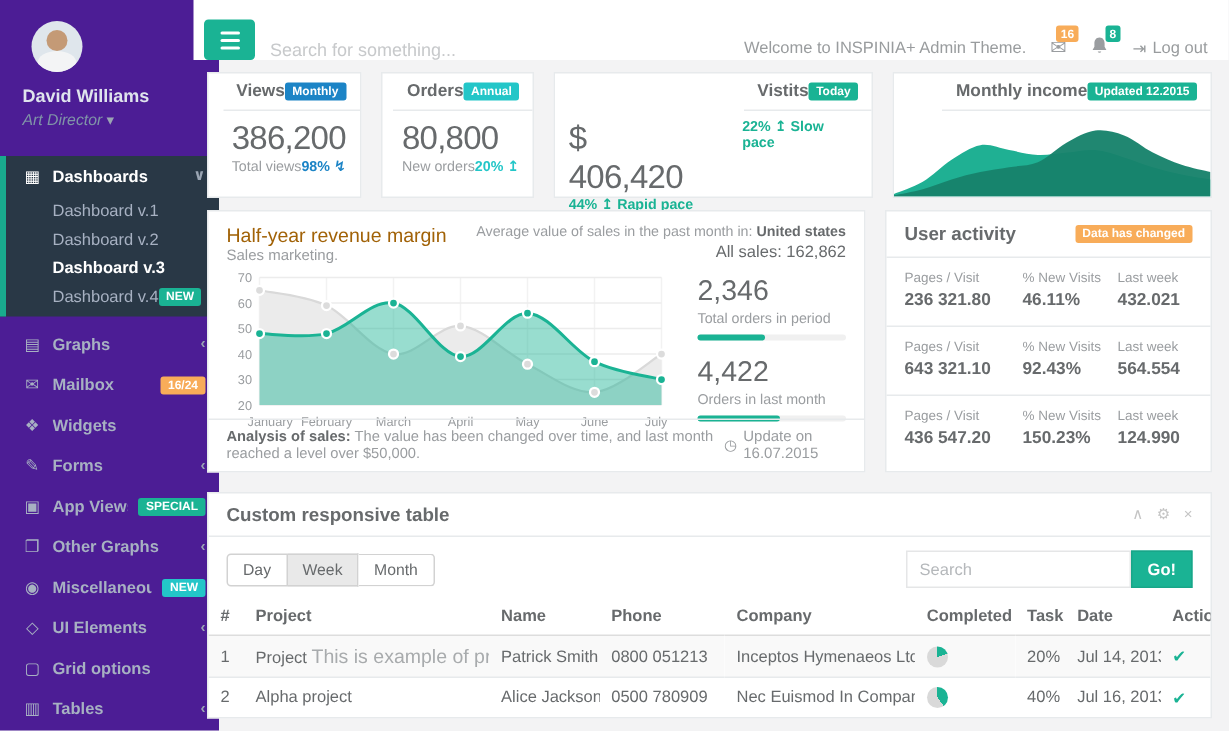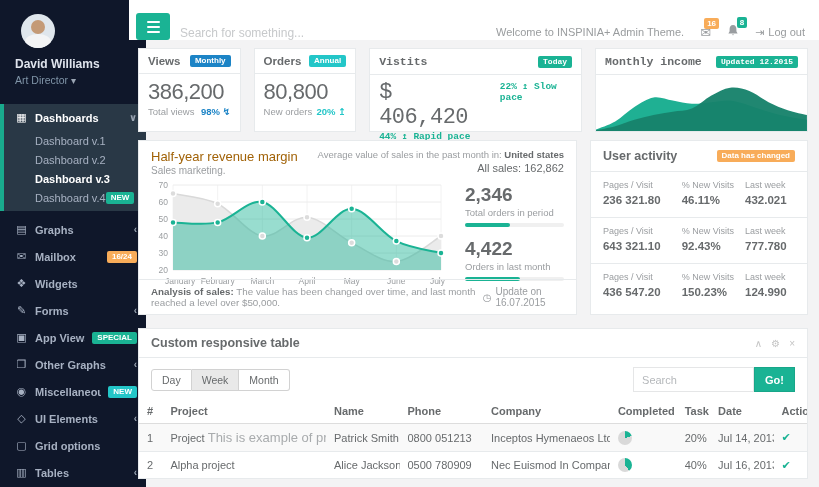--- a/index.html
+++ b/index.html
@@ -1,26 +1,26 @@
 <!DOCTYPE html>
 <html><head>
 <meta charset="utf-8">
 <style>
   * { margin:0; padding:0; box-sizing:border-box; }
   html,body { width:819px; height:487px; overflow:hidden; background:#f3f3f4;
     font-family:"Liberation Sans","DejaVu Sans",sans-serif; font-size:12px; color:#676a6c; }
 
   
-  .sidebar { position:absolute; left:0; top:0; bottom:0; width:146px; background:#0f172a; }
+  .sidebar { position:absolute; left:0; top:0; bottom:0; width:146px; background:#4c1d95; }
   .profile { padding:12px 0 8px 15px; }
   .avatar { width:34px; height:34px; border-radius:50%; background:#dfe6ec; position:relative; overflow:hidden; margin:2px 0 9px 6px; }
   .avatar .head { position:absolute; left:10px; top:6px; width:14px; height:14px; border-radius:50%; background:#c49a76; }
   .avatar .body { position:absolute; left:4px; top:20px; width:26px; height:16px; border-radius:50% 50% 0 0; background:#f3f4f5; }
   .p-name { color:#dfe4ed; font-weight:700; font-size:12px; }
-  .p-role { color:#8095a8; font-size:10.5px; margin-top:3px; cursor:pointer; }
+  .p-role { color:#8095a8; font-size:10.5px; margin-top:3px; cursor:pointer;font-style:italic; }
   .nav { margin-top:10px; }
   .nav-item { height:27px; display:flex; align-items:center; gap:7px; padding:0 9px 0 15px;
     font-size:11px; font-weight:600; color:#a7b1c2; cursor:pointer; white-space:nowrap; }
   .nav-item .mi { width:13px; font-size:11px; text-align:center; flex:none; }
   .nav-item .lbl { flex:1; overflow:hidden; }
   .chev { color:#9aa5b3; font-size:10px; }
   .active-block { background:#293846; border-left:4px solid #19aa8d; }
   .active-block .nav-item { padding-left:11px; color:#ffffff; }
   .sub-item { height:19px; display:flex; align-items:center; padding:0 9px 0 31px; font-size:11px; color:#a7b1c2; cursor:pointer; }
   .sub-item.active { color:#fff; font-weight:700; }
@@ -39,22 +39,22 @@
   .header-right { display:flex; align-items:center; gap:16px; padding-right:14px; font-size:11px; color:#999c9e; }
   .icon-wrap { position:relative; cursor:pointer; font-size:13px; color:#9a9da0; }
   .mini-badge { position:absolute; top:-7px; right:-8px; font-size:8px; color:#fff; border-radius:2px; padding:1px 3px; font-weight:700; }
   .logout { display:flex; align-items:center; gap:4px; cursor:pointer; }
 
   
   .content { position:absolute; left:127px; top:40px; right:0; bottom:0; padding:8px 11px; display:flex; flex-direction:column; }
   .panel { background:#fff; border:1px solid #e7eaec; }
 
   .row1 { display:flex; gap:13px; height:84px; margin-bottom:8px; }
-  .card { display:flex; flex-direction:column; }
-  .c1,.c2 { flex:103; } .c3,.c4 { flex:216;font-family:Liberation Mono, monospace; }
+  .card { display:flex; flex-direction:column;align-items:flex-end; }
+  .c1,.c2 { flex:103; } .c3,.c4 { flex:216; }
   .card-title { display:flex; justify-content:space-between; align-items:center; padding:6px 9px; border-bottom:1px solid #e7eaec; }
   .card-title h5 { font-size:11.5px; font-weight:700; color:#676a6c; }
   .card-body { padding:5px 9px 4px; flex:1; }
   .big { font-size:22px; font-weight:200; color:#676a6c; letter-spacing:-0.5px; }
   .card-foot { display:flex; justify-content:space-between; font-size:9.5px; color:#9a9da0; margin-top:1px; }
   .chg-blue { color:#1c84c6; font-weight:700; } .chg-cyan { color:#23c6c8; font-weight:700; }
   .chg-green { color:#1ab394; font-weight:700; font-size:9.5px; }
   .visits-body { display:flex; gap:24px; }
   .income-chart { flex:1; min-height:0; }
   .income-chart svg { display:block; }
@@ -64,21 +64,21 @@
   .act { flex:220; display:flex; flex-direction:column; }
   .rev-head { display:flex; justify-content:space-between; padding:8px 12px 0; }
   .rev-title { font-size:13px; font-weight:400; color:#a16207; }
   .rev-sub { font-size:10px; color:#9a9da0; margin-top:1px; }
   .rev-note { text-align:right; font-size:9.5px; color:#9a9da0; }
   .rev-note b { color:#676a6c; }
   .rev-sales { font-size:11px; color:#676a6c; margin-top:2px; text-align:right; }
   .rev-body { flex:1; display:flex; padding:2px 12px 0 8px; min-height:0; }
   .rev-chart { width:302px; height:116px; }
   .rev-stats { flex:1; padding:6px 0 0 16px; }
-  .rs-val { font-size:19px; font-weight:700; color:#676a6c; }
+  .rs-val { font-size:19px; font-weight:400; color:#676a6c; }
   .rs-lbl { font-size:9.5px; color:#9a9da0; margin:1px 0 5px; }
   .prog { height:4px; background:#f0f0f0; border-radius:2px; margin-bottom:11px; }
   .prog-fill { height:4px; background:#1ab394; border-radius:2px; }
   .rev-foot { border-top:1px solid #e7eaec; display:flex; justify-content:space-between; align-items:center; padding:6px 12px; font-size:9.8px; color:#9a9da0; }
   .rev-foot b { color:#676a6c; }
   .upd { display:flex; gap:4px; align-items:center; font-size:10px; }
 
   .act-title { display:flex; justify-content:space-between; align-items:center; padding:8px 12px; border-bottom:1px solid #e7eaec; }
   .act-title h5 { font-size:12.5px; font-weight:700; }
   .act-row { display:flex; padding:8px 12px 11px; border-bottom:1px solid #e7eaec; }
@@ -93,21 +93,21 @@
   .tools { display:flex; gap:9px; color:#c4c4c4; font-size:10px; }
   .tools span { cursor:pointer; }
   .tbl-controls { display:flex; justify-content:space-between; align-items:center; padding:9px 12px 7px; }
   .btn-group { display:flex; }
   .btn { font-size:10.5px; padding:4px 10px; border:1px solid #d2d2d2; background:#fff; color:#676a6c; cursor:pointer; }
   .btn:first-child { border-radius:3px 0 0 3px; }
   .btn:last-child { border-radius:0 3px 3px 0; }
   .btn + .btn { border-left:none; }
   .btn.active { background:#e9e9e9; }
   .search-box { display:flex; }
-  .search-field { width:121px; height:25px; border:1px solid #e5e6e7; padding:0 8px; font-size:11px; outline:none; color:#676a6c; }
+  .search-field { width:150px; height:25px; border:1px solid #e5e6e7; padding:0 8px; font-size:11px; outline:none; color:#676a6c; }
   .search-field::placeholder { color:#b5b8bb; }
   .go-btn { height:25px; background:#1ab394; color:#fff; border:1px solid #18a689; font-size:11px; padding:0 10px; font-weight:600; cursor:pointer; }
 
   table { width:100%; border-collapse:collapse; table-layout:fixed; font-size:11px; }
   th { text-align:left; font-weight:700; padding:6px 8px; border-bottom:1px solid #ddd; color:#676a6c; white-space:nowrap; }
   td { padding:6px 8px; border-top:1px solid #e7eaec; color:#676a6c; white-space:nowrap; overflow:hidden; }
   tr.stripe { background:#f9f9f9; }
   .proj-note { font-size:13px; color:#a8abad; }
   .pie { display:inline-block; width:14px; height:14px; border-radius:50%; vertical-align:middle; }
   .check { color:#1ab394; font-weight:700; cursor:pointer; }
@@ -391,21 +391,21 @@
         <div class="act-col1">
             <div class="a-lbl">Pages / Visit</div>
             <div class="a-val">643 321.10</div>
           </div>
         <div class="act-col2">
             <div class="a-lbl">% New Visits</div>
             <div class="a-val">92.43%</div>
           </div>
         <div class="act-col3">
             <div class="a-lbl">Last week</div>
-            <div class="a-val">777.780</div>
+            <div class="a-val">564.554</div>
           </div>
       </div>
       <div class="act-row">
         <div class="act-col1">
             <div class="a-lbl">Pages / Visit</div>
             <div class="a-val">436 547.20</div>
           </div>
         <div class="act-col2">
             <div class="a-lbl">% New Visits</div>
             <div class="a-val">150.23%</div>

